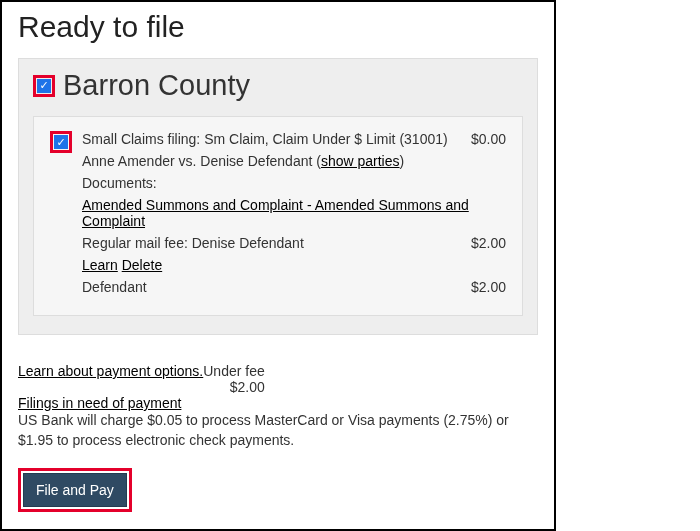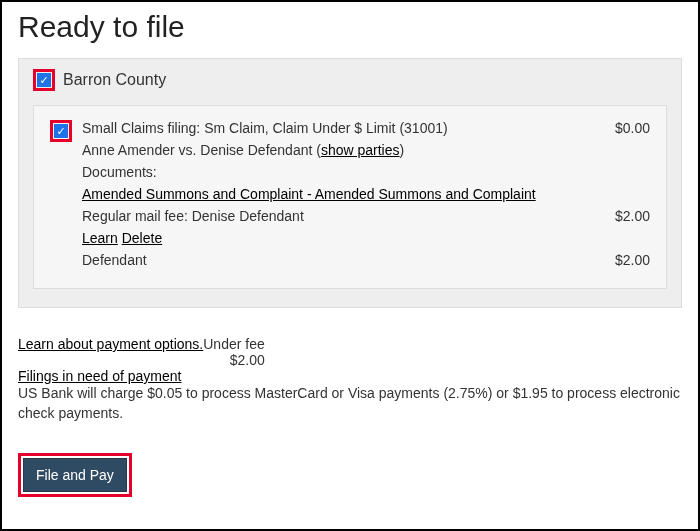--- a/index.html
+++ b/index.html
@@ -3,21 +3,21 @@
   <meta charset="utf-8">
   <style>
     * { box-sizing: border-box; }
     body {
       margin: 0;
       font-family: Arial, Helvetica, sans-serif;
       font-size: 14px;
       color: #333;
     }
     .frame {
-      width: 700px;
+      width: 556px;
       height: 531px;
       border: 2px solid #000;
       padding: 8px 16px 16px 16px;
       position: relative;
     }
     h1 {
       font-size: 30px;
       font-weight: normal;
       margin: 0 0 14px 0;
       color: #222;
@@ -42,21 +42,21 @@
       height: 14px;
       background: #1e73e8;
       display: inline-flex;
       align-items: center;
       justify-content: center;
       color: #fff;
       font-size: 11px;
       line-height: 1;
     }
     .county-name {
-      font-size: 16px;
+      font-size: 29px;
       color: #333;
     }
     .filing-panel {
       background: #f6f6f6;
       border: 1px solid #ddd;
       padding: 14px 16px 14px 16px;
       margin-top: 14px;
     }
     .filing-row {
       display: flex;
@@ -83,21 +83,21 @@
       margin-top: 28px;
     }
     .footer-right {
       text-align: right;
     }
     .disclaimer {
       color: #333;
       line-height: 1.4;
     }
     .btn-wrap {
-      margin-top: 30px;
+      margin-top: 18px;
       display: inline-block;
       border: 3px solid #e4002b;
       padding: 2px;
     }
     .btn {
       background: #2f4a63;
       color: #fff;
       border: 1px solid #243a4f;
       padding: 8px 12px;
       font-size: 14px;

